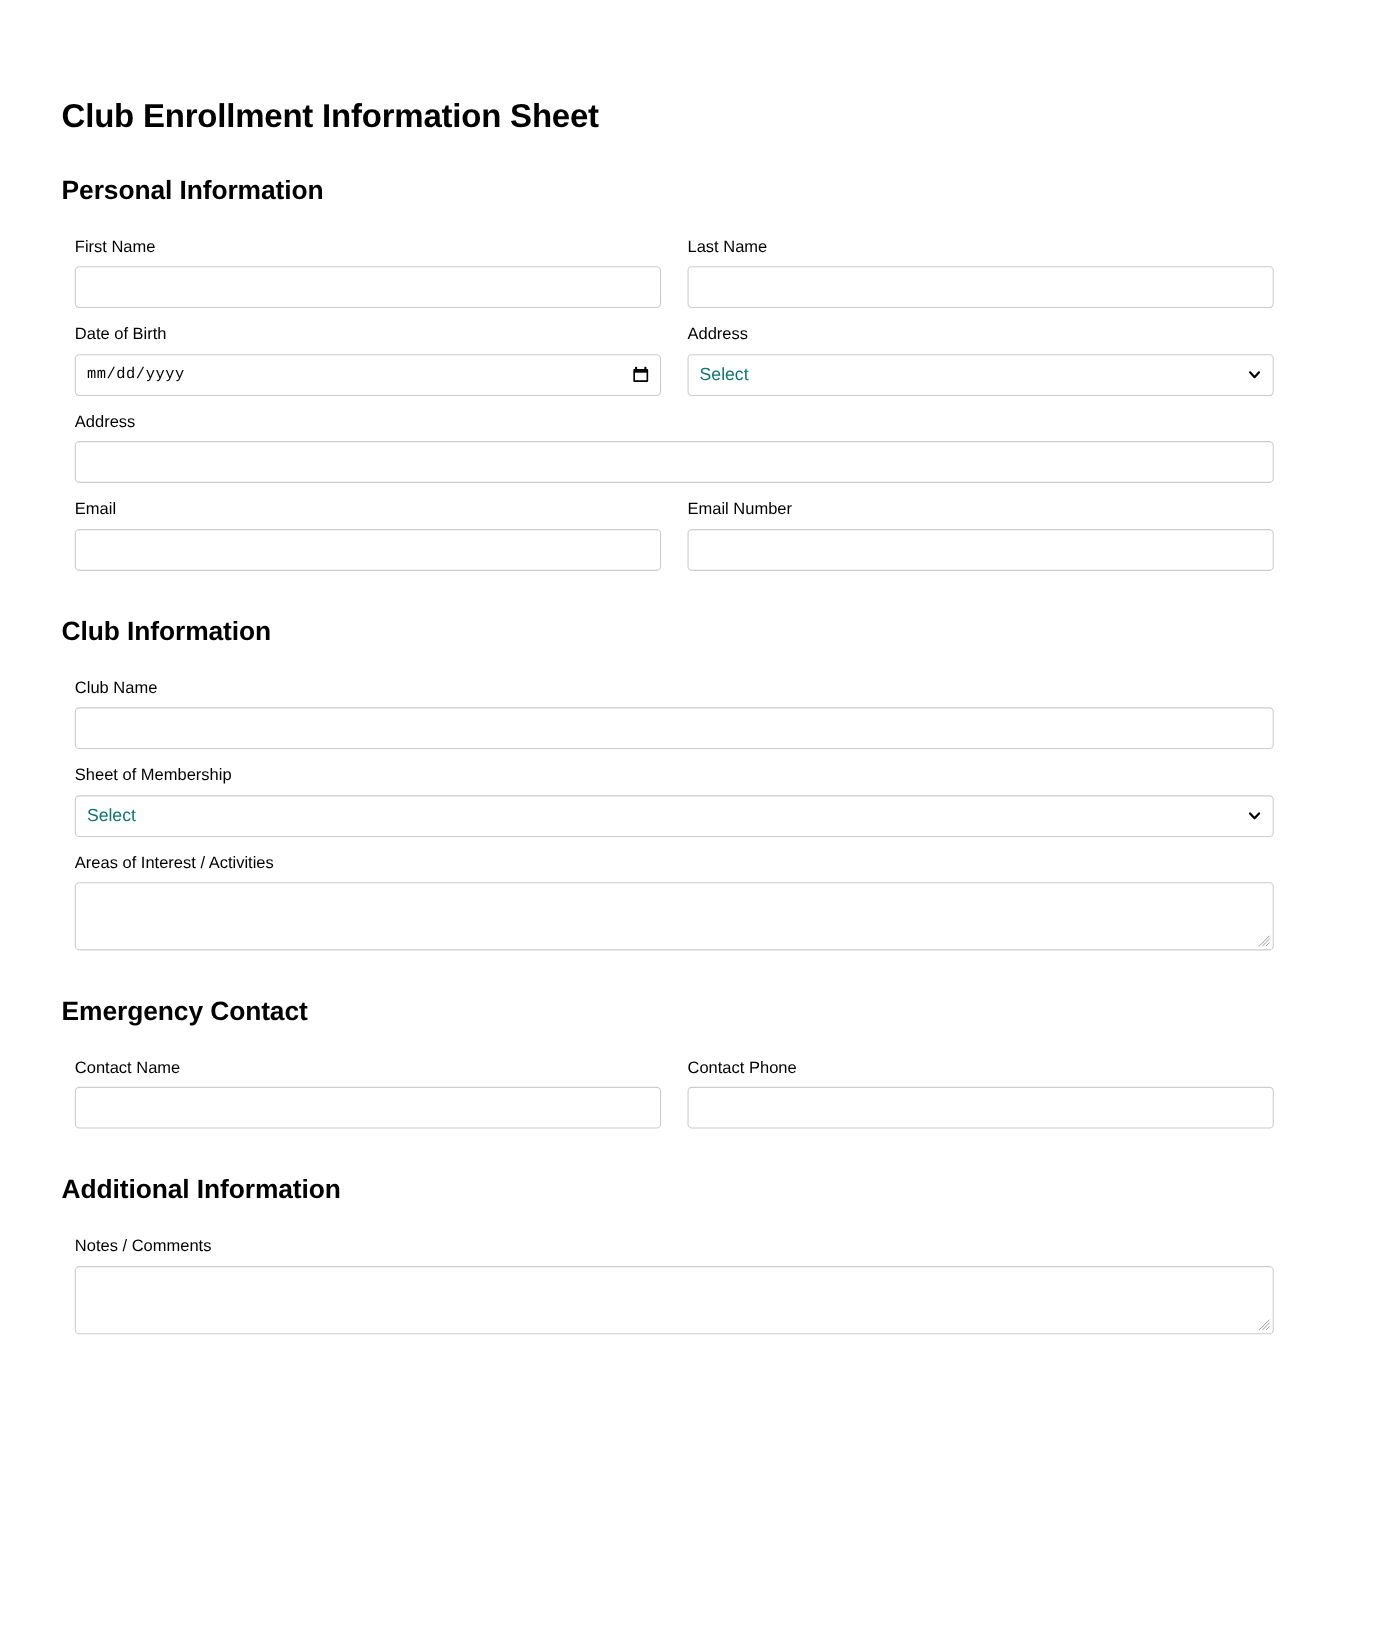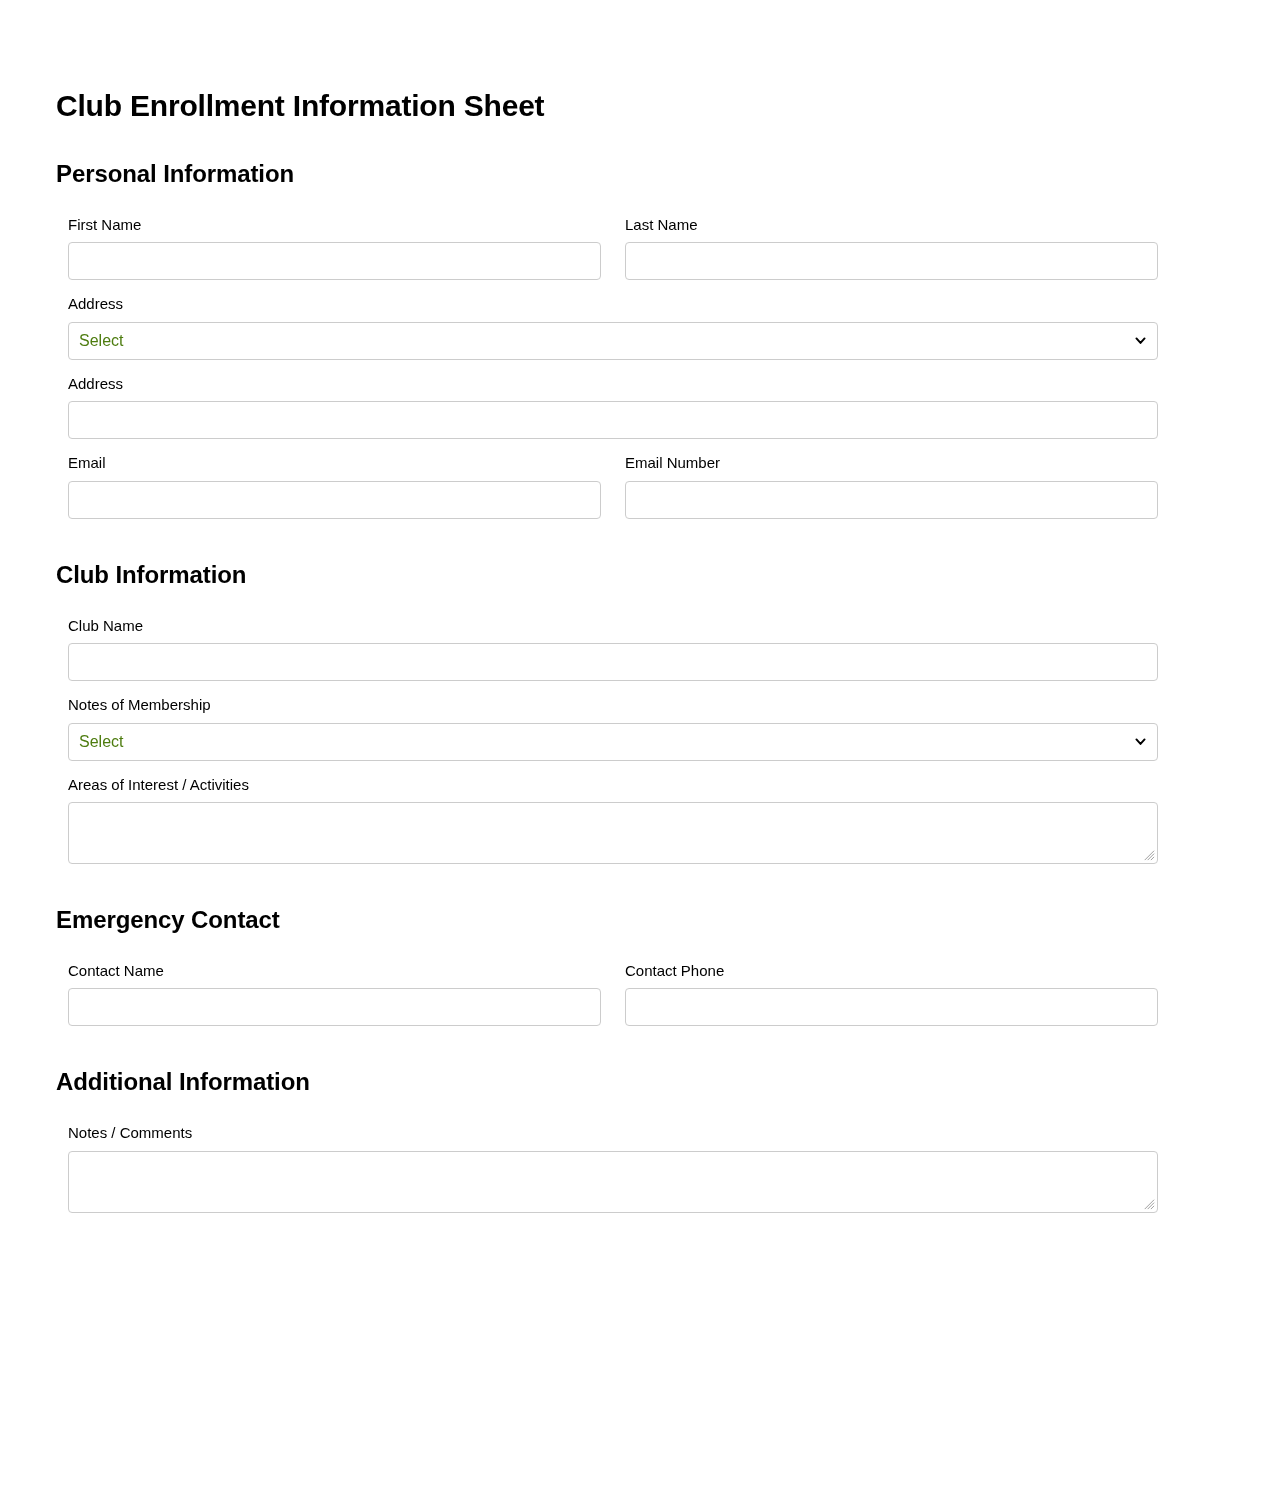--- a/index.html
+++ b/index.html
@@ -89,21 +89,21 @@
     flex: 0 0 auto;
     display: block;
   }
   .select-box {
     display: flex;
     align-items: center;
     justify-content: space-between;
   }
   .select-value {
     font-size: 16px;
-    color: #4d7c0f;
+    color: #0f766e;
   }
   .chevron-icon {
     width: 13px;
     height: 13px;
     flex: 0 0 auto;
     display: block;
   }
   .textarea-box {
     position: relative;
     display: block;
@@ -141,20 +141,32 @@
         <input class="input-box" type="text" value="" style="">
       </div>
       <div class="field">
         <label class="field-label">Last Name</label>
         <input class="input-box" type="text" value="" style="">
       </div>
     </div>
 
     <div class="row">
       <div class="field">
+        <label class="field-label">Date of Birth</label>
+        <div class="input-box date-box">
+          <span class="date-placeholder">mm/dd/yyyy</span>
+          <svg class="cal-icon" viewBox="0 0 16 16">
+            <rect x="2.5" y="0.5" width="2" height="3" fill="#000000"></rect>
+            <rect x="11.5" y="0.5" width="2" height="3" fill="#000000"></rect>
+            <rect x="0.8" y="2.5" width="14.4" height="12.7" rx="1" fill="#000000"></rect>
+            <rect x="2.4" y="6.2" width="11.2" height="7.3" fill="#ffffff"></rect>
+          </svg>
+        </div>
+      </div>
+      <div class="field">
         <label class="field-label">Address</label>
         <div class="input-box select-box">
           <span class="select-value">Select</span>
           <svg class="chevron-icon" viewBox="0 0 16 16">
             <path d="M3 5.5 L8 11 L13 5.5" fill="none" stroke="#000000" stroke-width="2.4" stroke-linecap="round" stroke-linejoin="round"></path>
           </svg>
         </div>
       </div>
     </div>
 
@@ -182,21 +194,21 @@
 
     <div class="row">
       <div class="field-full">
         <label class="field-label">Club Name</label>
         <input class="input-box" type="text" value="" style="">
       </div>
     </div>
 
     <div class="row">
       <div class="field-full">
-        <label class="field-label">Notes of Membership</label>
+        <label class="field-label">Sheet of Membership</label>
         <div class="input-box select-box">
           <span class="select-value">Select</span>
           <svg class="chevron-icon" viewBox="0 0 16 16">
             <path d="M3 5.5 L8 11 L13 5.5" fill="none" stroke="#000000" stroke-width="2.4" stroke-linecap="round" stroke-linejoin="round"></path>
           </svg>
         </div>
       </div>
     </div>
 
     <div class="row">

